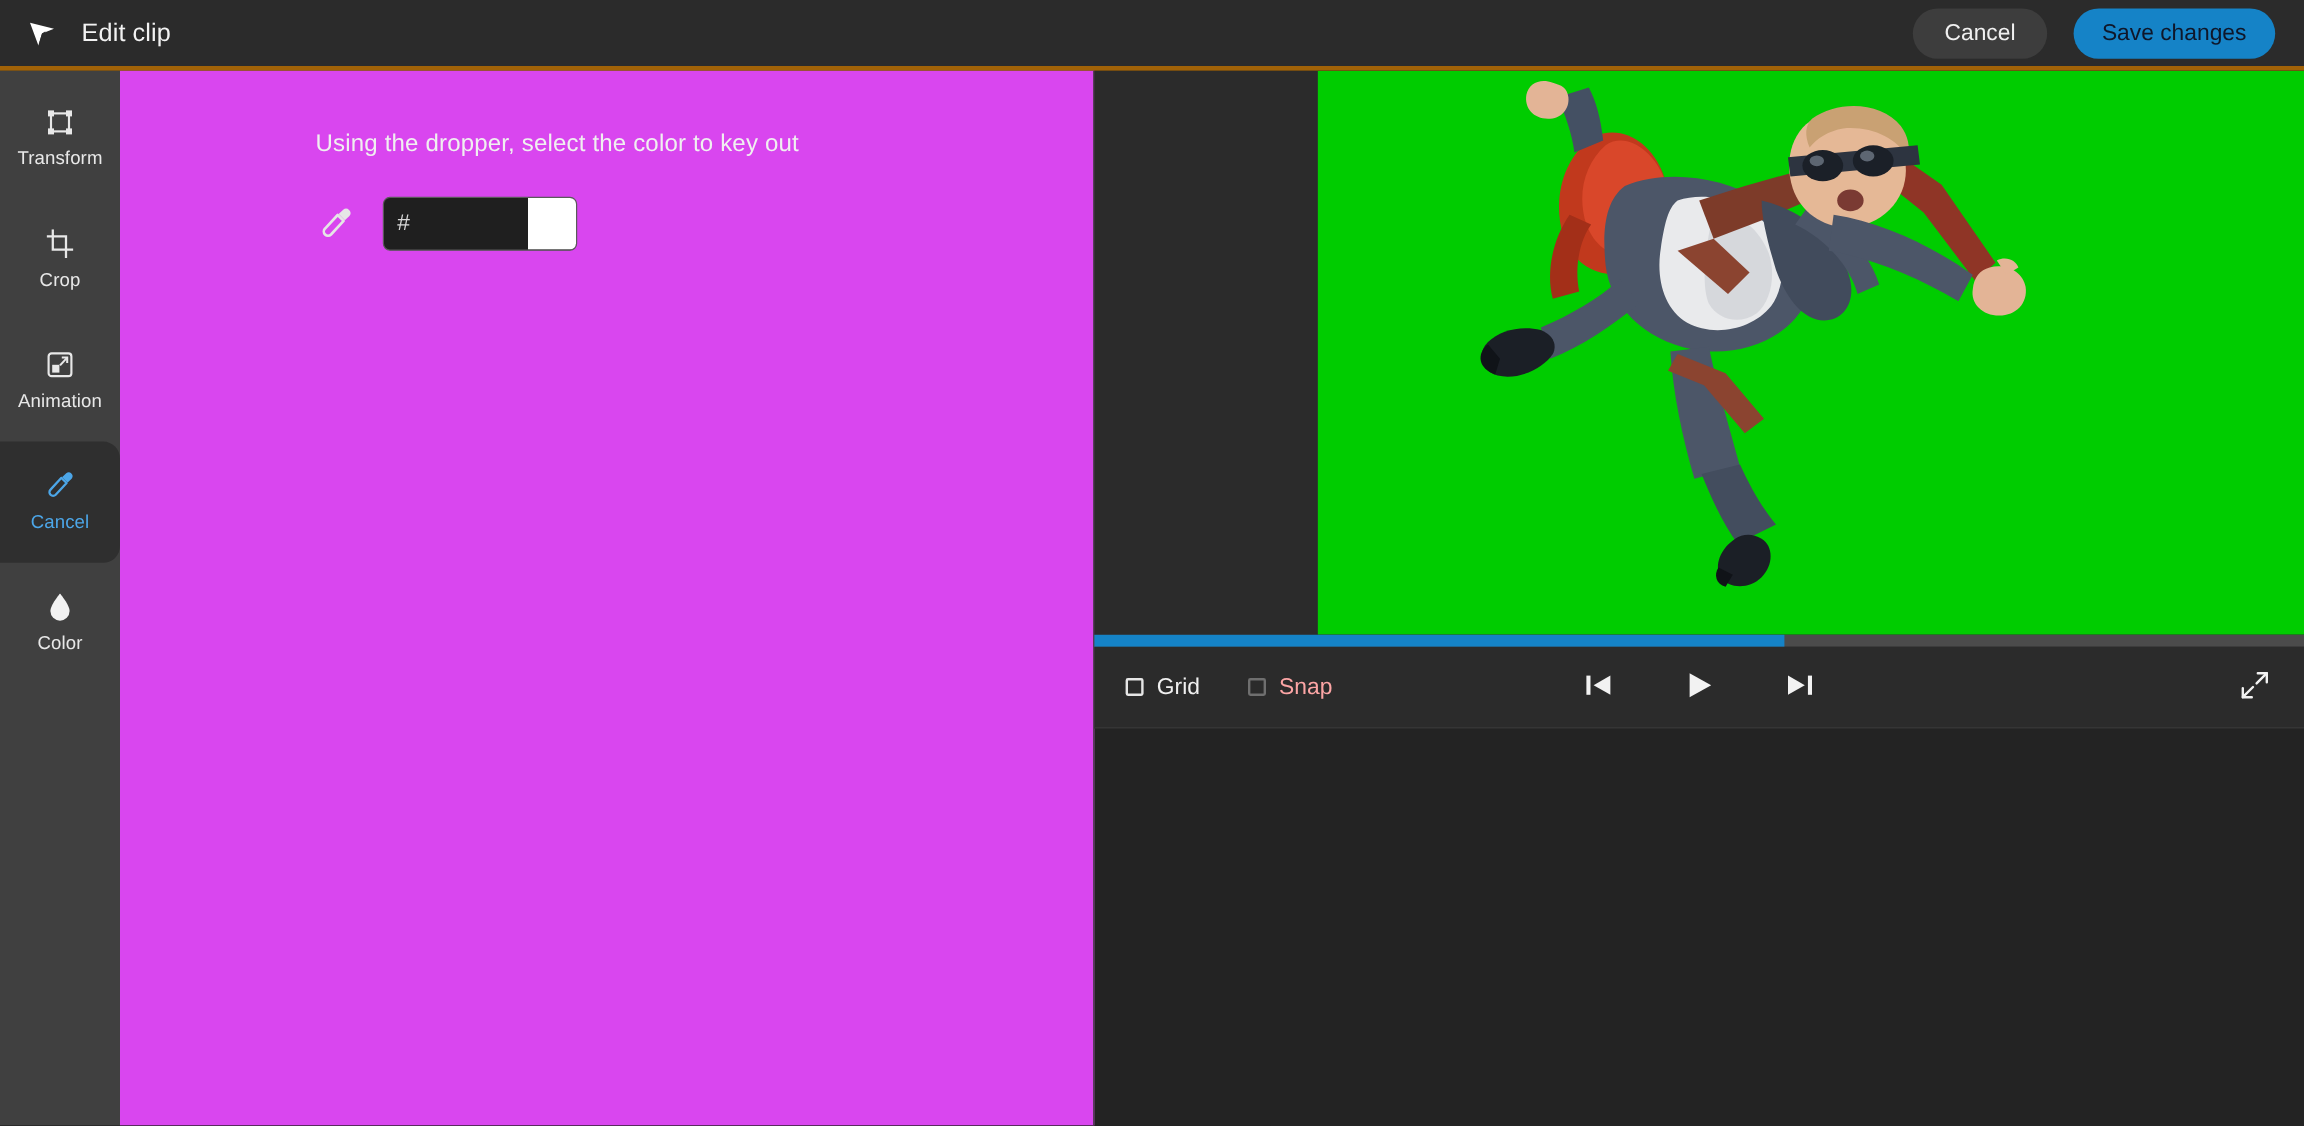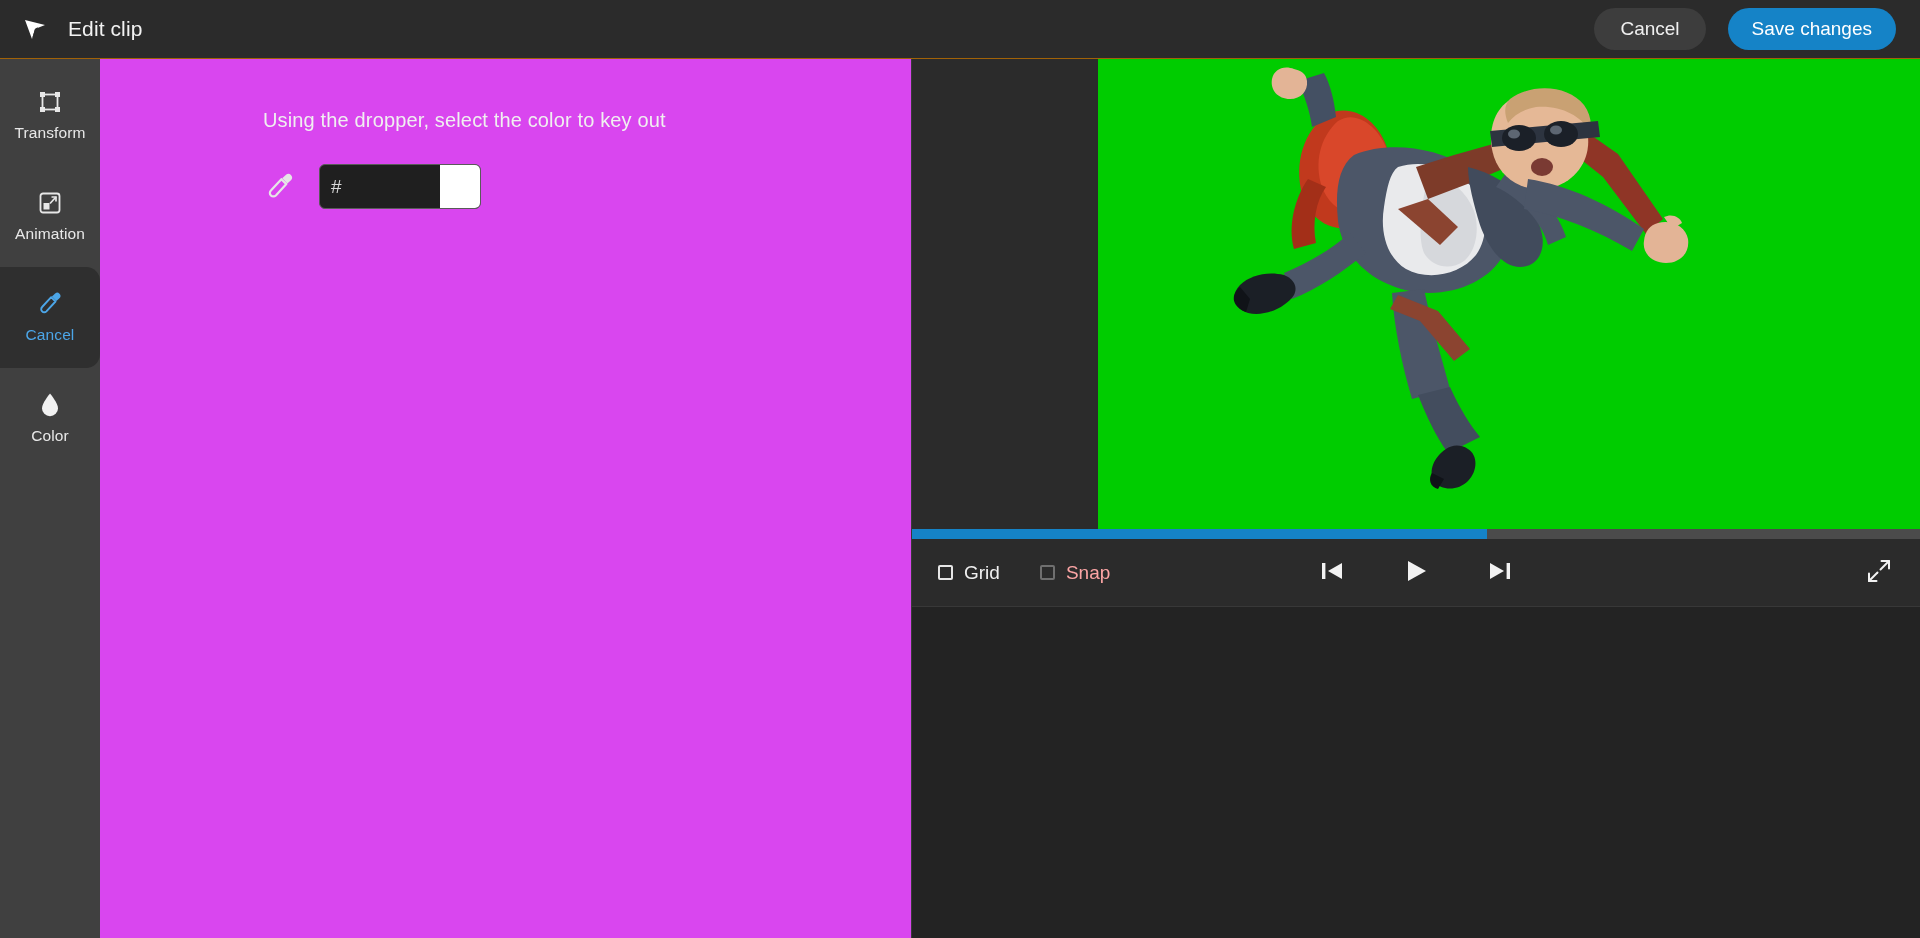--- a/index.html
+++ b/index.html
@@ -24,21 +24,21 @@
 
   
   .topbar {
     position: relative;
     height: 59px;
     min-height: 59px;
     background: #2b2b2b;
     display: flex;
     align-items: center;
     padding: 0 24px 0 20px;
-    border-bottom: 1px solid #a16207;
+    border-bottom: 4px solid #a16207;
   }
   .brand-logo {
     width: 30px;
     height: 30px;
     display: flex;
     align-items: center;
     justify-content: center;
     margin-right: 18px;
   }
   .topbar-title {
@@ -63,21 +63,21 @@
     padding: 0 26px;
     line-height: 42px;
     white-space: nowrap;
   }
   .btn-cancel {
     background: #3d3d3d;
     color: #f0f0f0;
   }
   .btn-save {
     background: #1583c7;
-    color: #ffffff;
+    color: #0f172a;
     padding: 0 24px;
   }
 
   
   .body-row {
     flex: 1;
     display: flex;
     min-height: 0;
   }
 
@@ -320,20 +320,29 @@
             <rect x="4.5" y="4.5" width="15" height="15" fill="none" stroke="#e8e8e8" stroke-width="1.8"></rect>
             <rect x="2" y="2" width="5" height="5" fill="#e8e8e8"></rect>
             <rect x="17" y="2" width="5" height="5" fill="#e8e8e8"></rect>
             <rect x="2" y="17" width="5" height="5" fill="#e8e8e8"></rect>
             <rect x="17" y="17" width="5" height="5" fill="#e8e8e8"></rect>
           </svg>
         </span>
         <span class="rail-label">Transform</span>
       </div>
 
+      <div class="rail-item">
+        <span class="rail-icon">
+          <svg width="24" height="24" viewBox="0 0 24 24">
+            <path d="M6 1 V17 H22" fill="none" stroke="#e8e8e8" stroke-width="1.9" stroke-linecap="square"></path>
+            <path d="M2 6 H17 V23" fill="none" stroke="#e8e8e8" stroke-width="1.9" stroke-linecap="square"></path>
+          </svg>
+        </span>
+        <span class="rail-label">Crop</span>
+      </div>
 
       <div class="rail-item">
         <span class="rail-icon">
           <svg width="24" height="24" viewBox="0 0 24 24">
             <rect x="2.5" y="2.5" width="19" height="19" rx="2.5" fill="none" stroke="#e8e8e8" stroke-width="1.8"></rect>
             <rect x="5.5" y="12" width="6" height="6.5" fill="#e8e8e8"></rect>
             <path d="M18 6 L12 12.5" stroke="#e8e8e8" stroke-width="1.7"></path>
             <path d="M13.5 6 H18 V10.5" fill="none" stroke="#e8e8e8" stroke-width="1.7"></path>
           </svg>
         </span>

